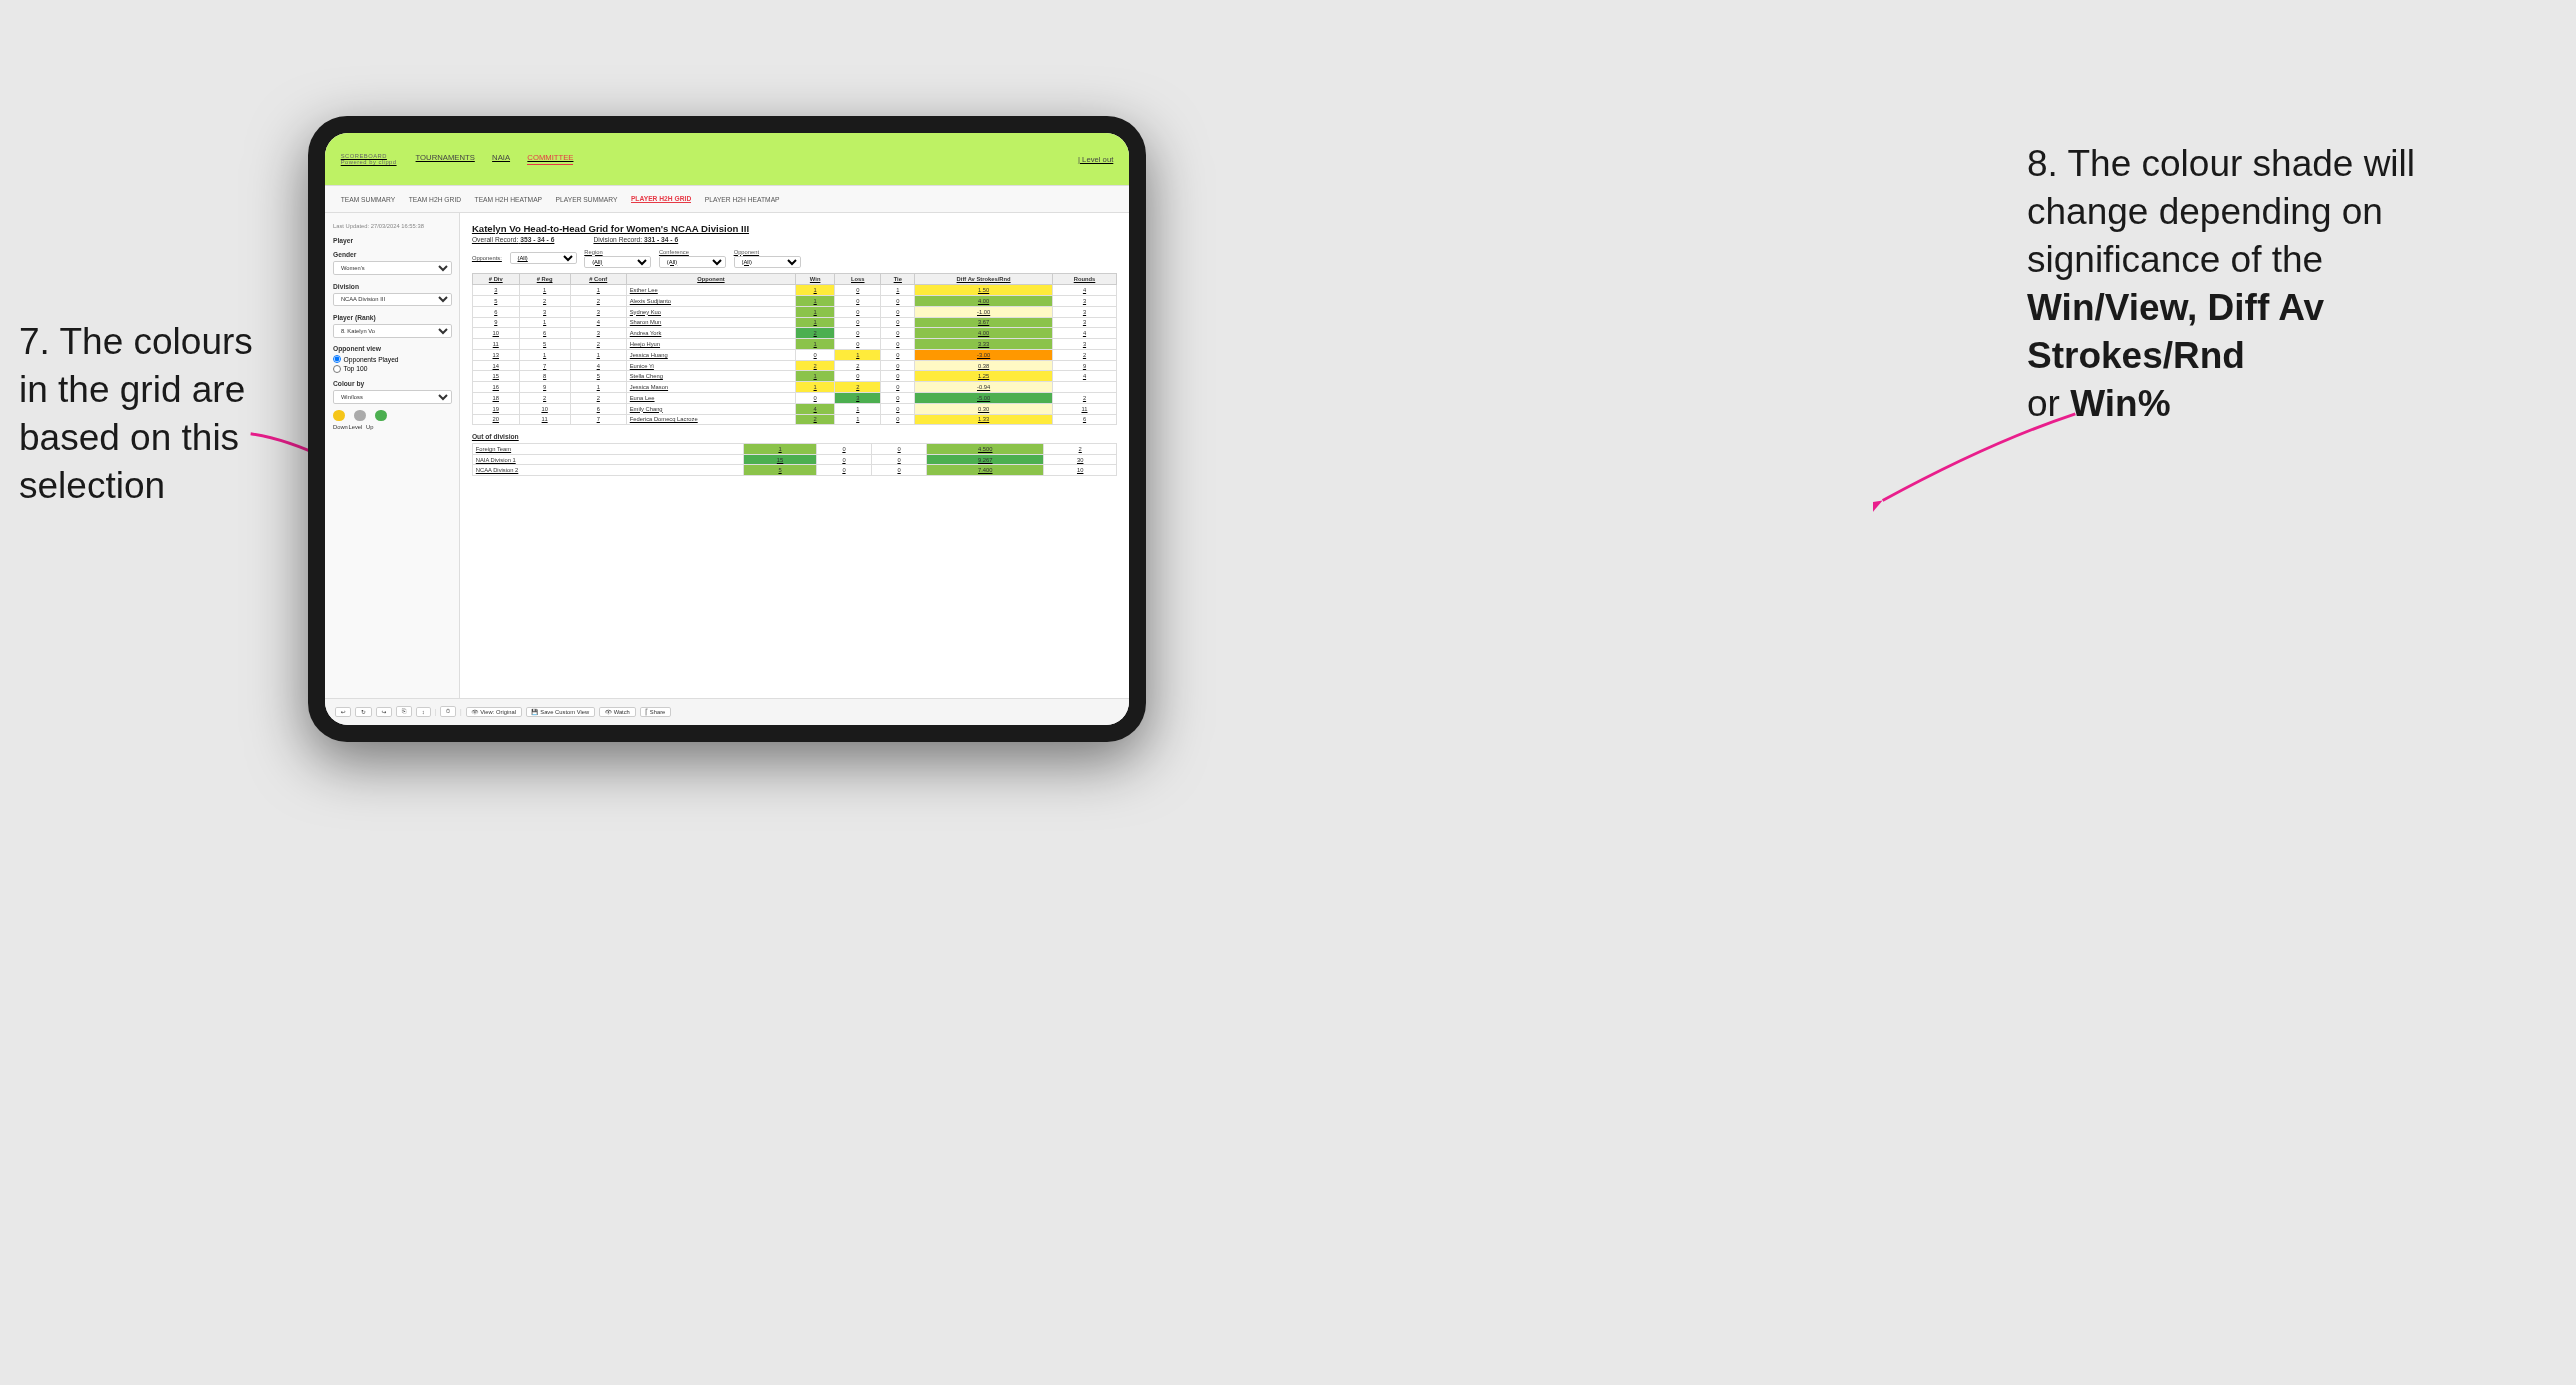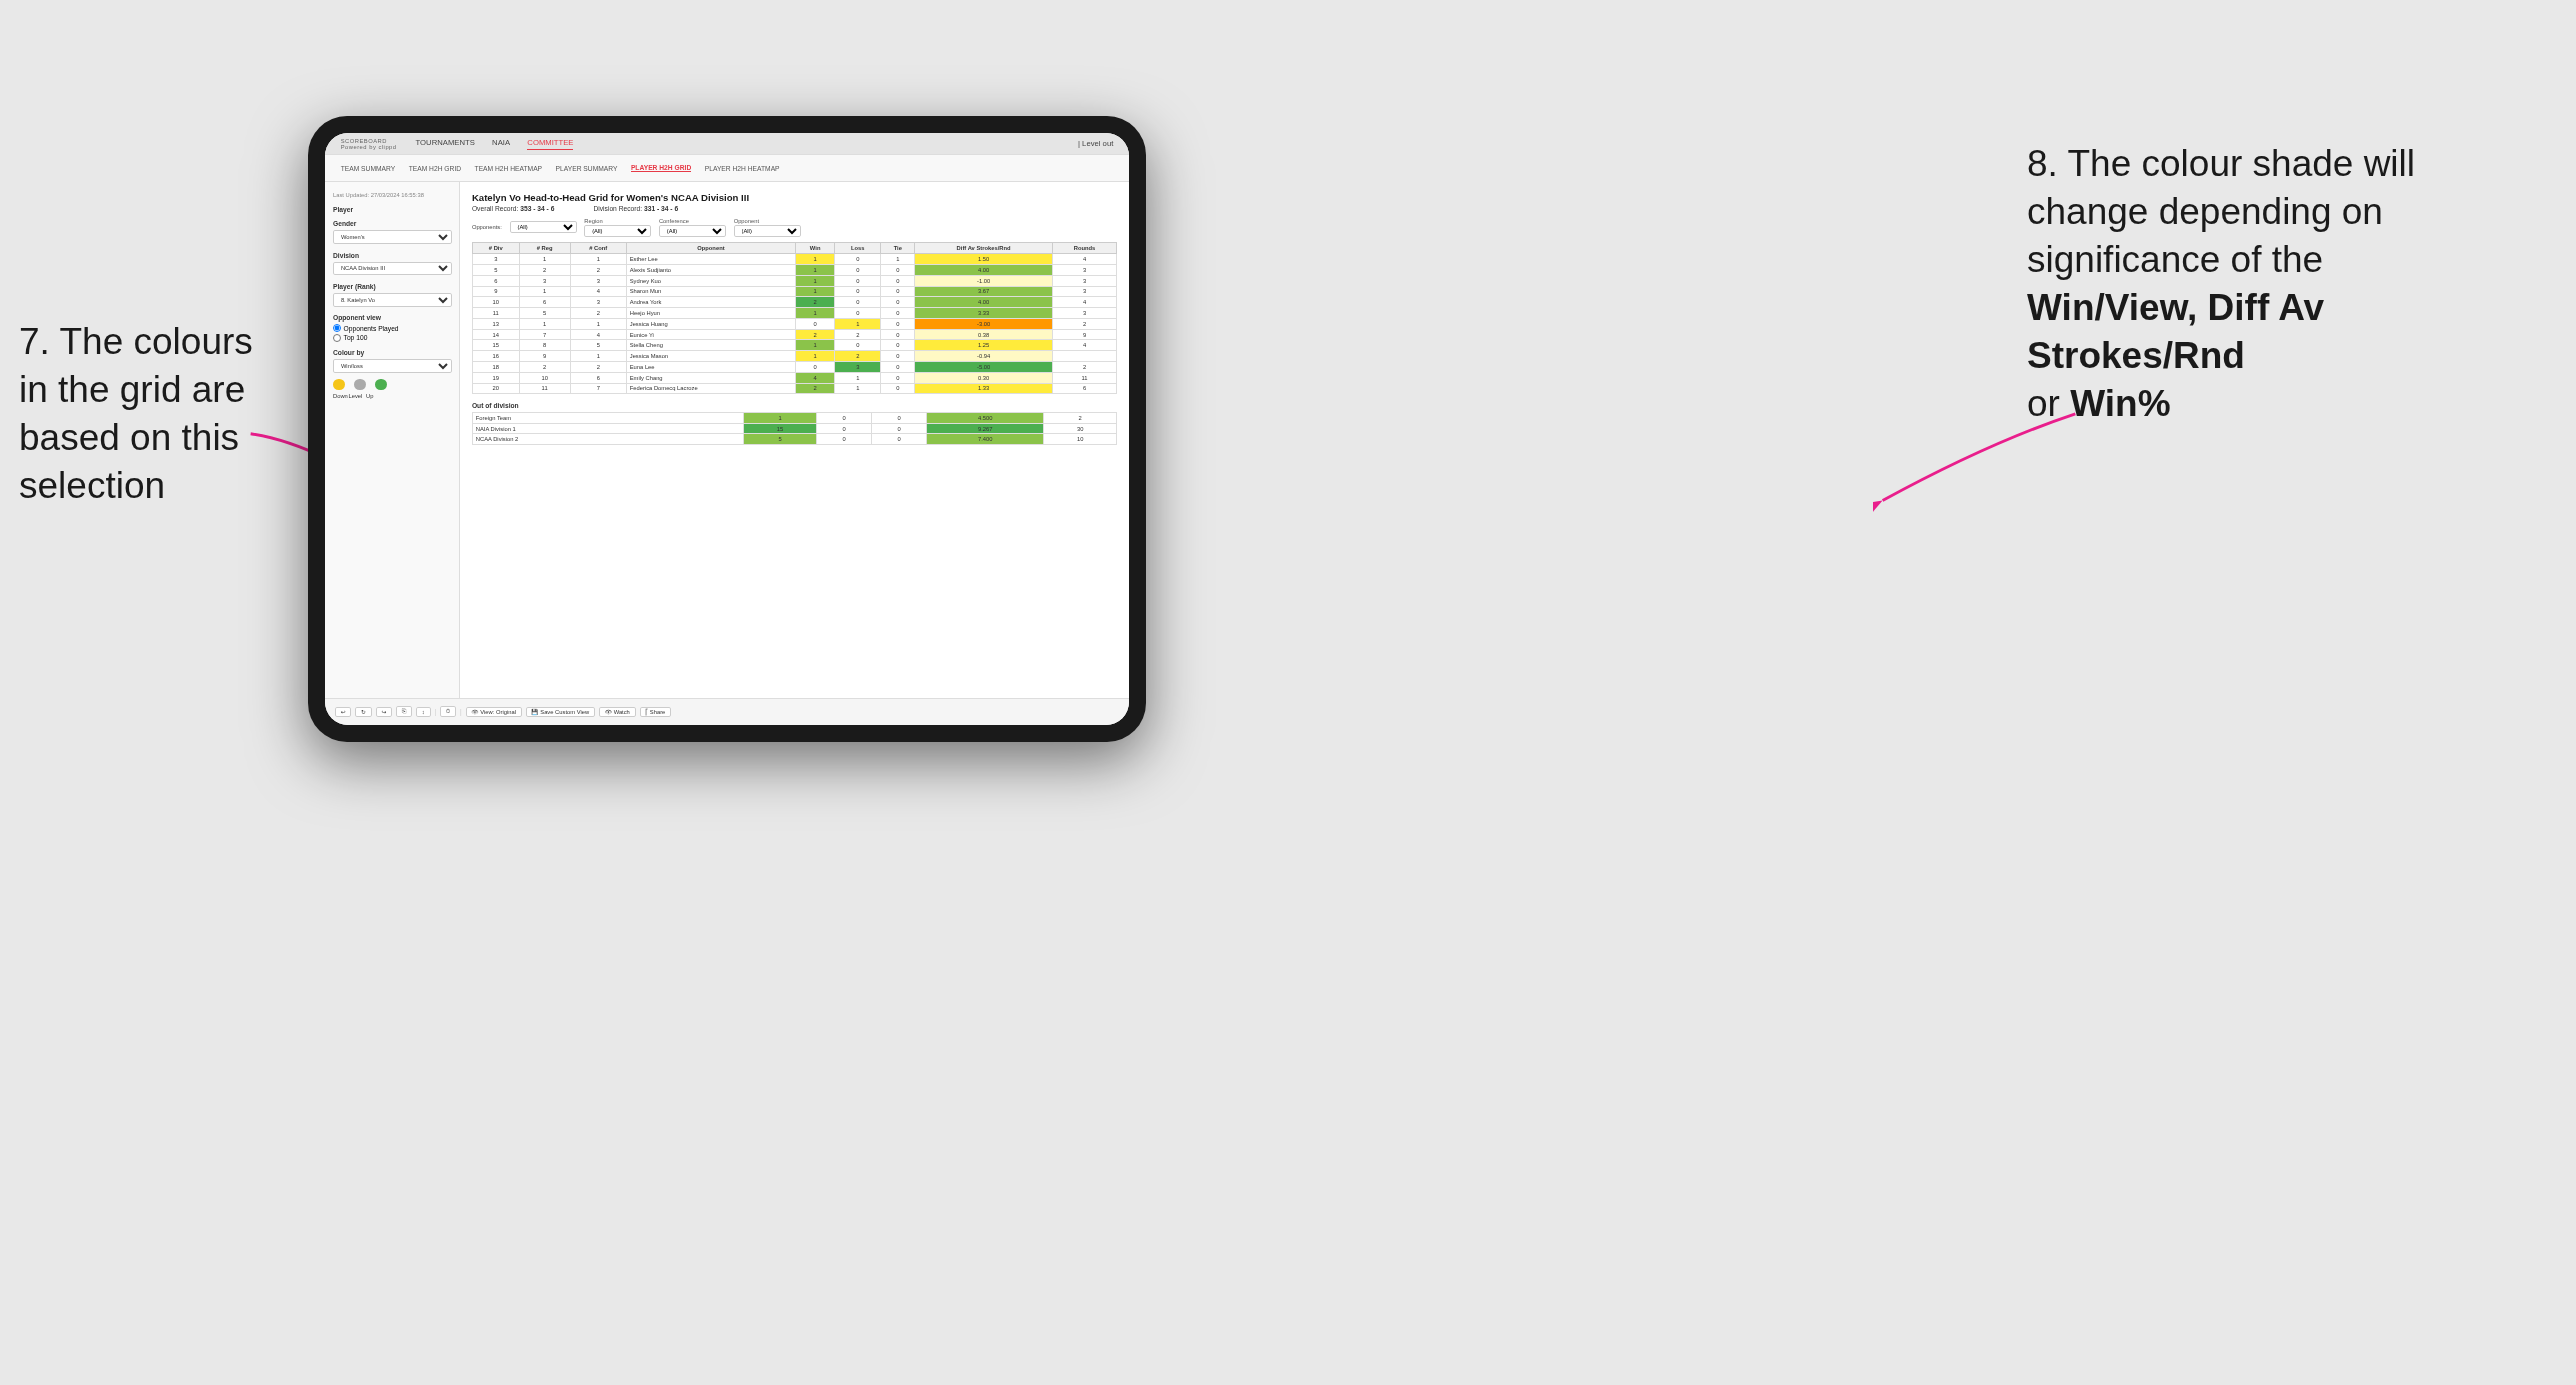--- a/index.html
+++ b/index.html
@@ -29,27 +29,28 @@
       height: 100%;
       background: #fff;
       border-radius: 23px;
       overflow: hidden;
       display: flex;
       flex-direction: column;
     }
 
     
     .nav-bar {
-      background: #e5e5e5;
+      background: #bef264;
       border-bottom: 1px solid #ddd;
       padding: 0 15.4px;
       display: flex;
       align-items: center;
-      height: 22px;
+      height: 53px;
       flex-shrink: 0;
+      text-decoration: underline;
     }
     .logo {
       font-size: 9.6px;
       font-weight: 900;
       color: #1a1a1a;
       letter-spacing: 0.5px;
       margin-right: 19px;
     }
     .logo span {
       font-size: 5.8px;
@@ -173,20 +174,21 @@
       color: #333;
     }
     .colour-labels span { width: 11.6px; text-align: center; }
 
     
     .content-area {
       flex: 1;
       padding: 9.6px 11.6px;
       overflow: auto;
       background: #fff;
+      text-decoration: underline;
     }
     .grid-title {
       font-size: 9.6px;
       font-weight: bold;
       color: #1a1a1a;
       margin-bottom: 1.9px;
     }
     .grid-records {
       display: flex;
       gap: 39px;

